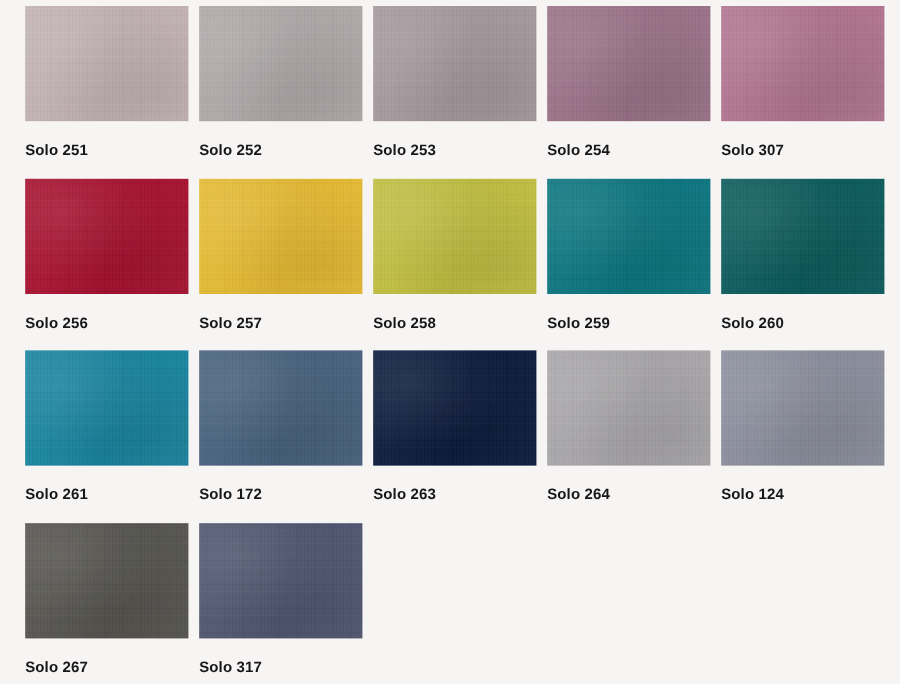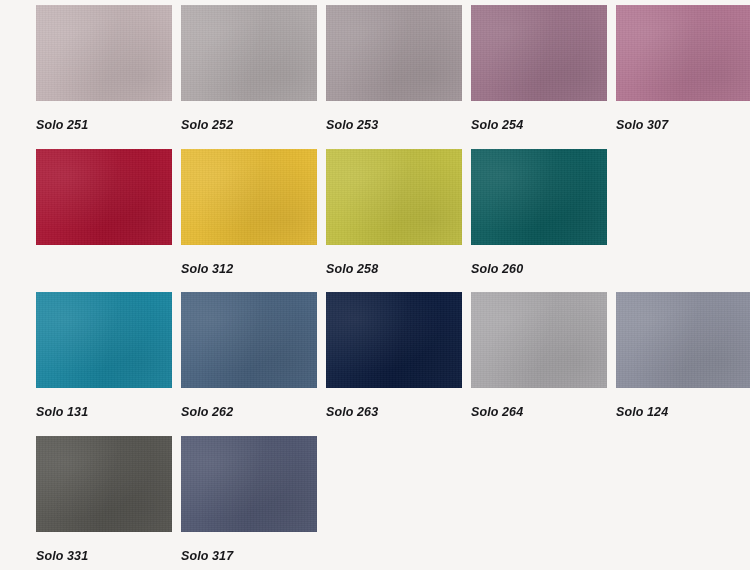--- a/index.html
+++ b/index.html
@@ -14,22 +14,21 @@
   body {
     background: #f7f5f3;
     font-family: "Liberation Sans", sans-serif;
     -webkit-font-smoothing: antialiased;
   }
 
   #swatch-grid {
     position: relative;
     width: 738px;
     height: 570px;
-    padding: 5px 0 0 36px;
-    font-style: italic;
+    padding: 5px 0 0 21px;
   }
 
   .swatch-row {
     display: flex;
     gap: 9px;
     margin-bottom: 10px;
   }
 
   .swatch-cell {
     width: 136px;
@@ -100,59 +99,64 @@
         <div class="swatch-label">Solo 254</div>
       </div>
       <div class="swatch-cell">
         <div class="swatch-chip" style="background-color: rgb(179, 117, 146);"></div>
         <div class="swatch-label">Solo 307</div>
       </div>
     </div>
     <div class="swatch-row">
       <div class="swatch-cell">
         <div class="swatch-chip" style="background-color: rgb(169, 16, 47);"></div>
+        <div class="swatch-label">Solo 256</div>
       </div>
       <div class="swatch-cell">
         <div class="swatch-chip" style="background-color: rgb(232, 188, 50);"></div>
-        <div class="swatch-label">Solo 312</div>
+        <div class="swatch-label">Solo 257</div>
       </div>
       <div class="swatch-cell">
         <div class="swatch-chip" style="background-color: rgb(194, 192, 64);"></div>
         <div class="swatch-label">Solo 258</div>
+      </div>
+      <div class="swatch-cell">
+        <div class="swatch-chip" style="background-color: rgb(10, 118, 128);"></div>
+        <div class="swatch-label">Solo 259</div>
       </div>
       <div class="swatch-cell">
         <div class="swatch-chip" style="background-color: rgb(10, 91, 92);"></div>
         <div class="swatch-label">Solo 260</div>
       </div>
     </div>
     <div class="swatch-row">
       <div class="swatch-cell">
         <div class="swatch-chip" style="background-color: rgb(23, 133, 160);"></div>
-        <div class="swatch-label">Solo 131</div>
+        <div class="swatch-label">Solo 261</div>
       </div>
       <div class="swatch-cell">
         <div class="swatch-chip" style="background-color: rgb(71, 97, 126);"></div>
-        <div class="swatch-label">Solo 262</div>
+        <div class="swatch-label">Solo 172</div>
       </div>
       <div class="swatch-cell">
         <div class="swatch-chip" style="background-color: rgb(10, 26, 60);"></div>
         <div class="swatch-label">Solo 263</div>
       </div>
       <div class="swatch-cell">
         <div class="swatch-chip" style="background-color: rgb(170, 168, 171);"></div>
         <div class="swatch-label">Solo 264</div>
       </div>
       <div class="swatch-cell">
         <div class="swatch-chip" style="background-color: rgb(140, 143, 158);"></div>
         <div class="swatch-label">Solo 124</div>
       </div>
     </div>
     <div class="swatch-row">
       <div class="swatch-cell">
         <div class="swatch-chip" style="background-color: rgb(85, 84, 79);"></div>
-        <div class="swatch-label">Solo 331</div>
+        <div class="swatch-label">Solo 267</div>
       </div>
       <div class="swatch-cell">
         <div class="swatch-chip" style="background-color: rgb(79, 86, 112);"></div>
         <div class="swatch-label">Solo 317</div>
       </div>
     </div>
   </div>
 
 </body></html>

